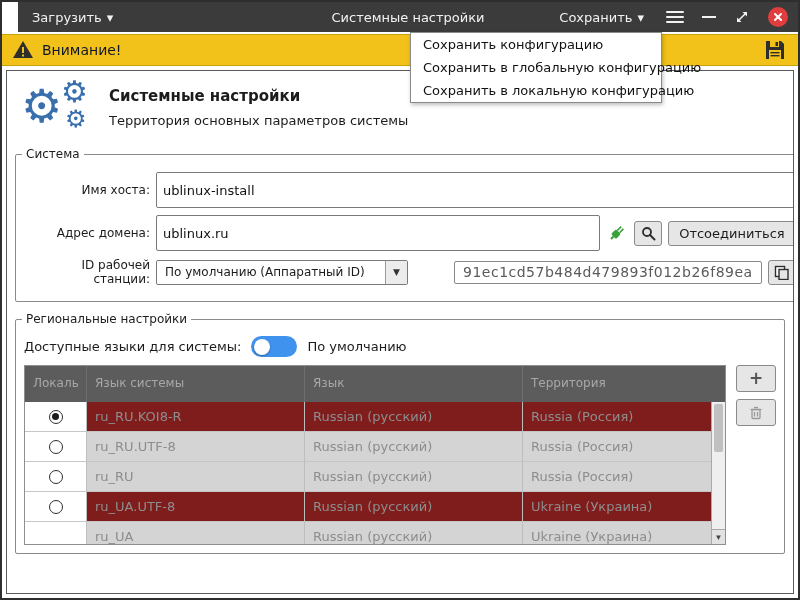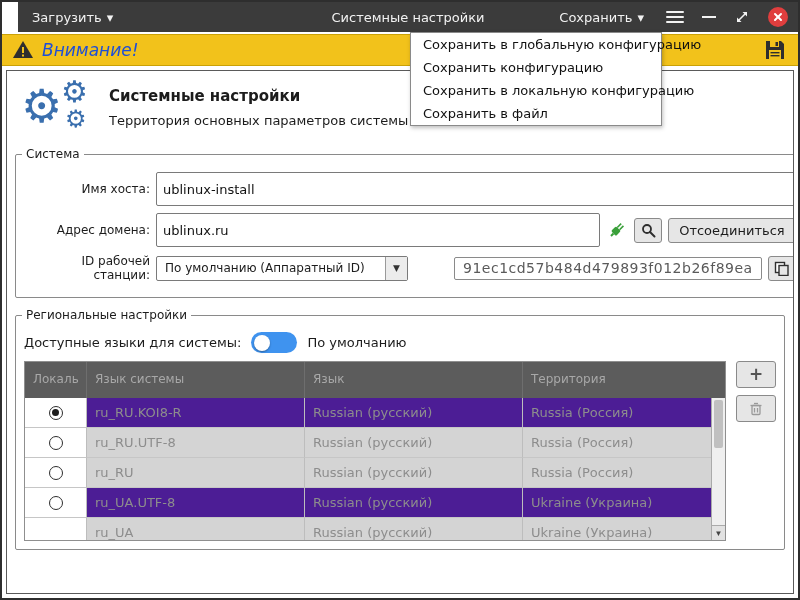--- a/index.html
+++ b/index.html
@@ -37,21 +37,21 @@
   .close-circle {
     width: 20px; height: 20px; border-radius: 50%; background: #e03e3e;
     display: flex; align-items: center; justify-content: center;
   }
   
   .warnbar {
     position: absolute; top: 32px; left: 0; right: 0; height: 32px;
     background: #f2c21b; border-top: 1px solid #caa106; border-bottom: 1px solid #caa106;
     display: flex; align-items: center; padding: 0 10px; gap: 8px;
   }
-  .warn-label { font-size: 17px; color: #1d4ed8; font-style: italic; }
+  .warn-label { font-size: 14px; color: #0f172a; }
   .warn-spacer { flex: 1; }
   
   .save-menu {
     position: absolute; top: 30px; left: 408px; width: 252px;
     background: #fff; border: 1px solid #8a8a8a; z-index: 50;
     box-shadow: 1px 2px 4px rgba(0,0,0,.25);
   }
   .save-menu-item {
     padding: 4px 12px; height: 23px; line-height: 15px; font-size: 13px;
     color: #111; cursor: pointer; white-space: nowrap;
@@ -71,22 +71,22 @@
   .app-title { font-size: 15px; font-weight: bold; margin-bottom: 8px; }
   .app-subtitle { font-size: 13px; }
   fieldset {
     margin: 2px 8px 10px; border: 1px solid #8a8a8a; border-radius: 2px;
     padding: 4px 6px 8px;
   }
   legend { font-size: 12px; padding: 0 4px; color: #1c1c1c; }
   .form-row { display: flex; align-items: center; margin: 7px 2px; gap: 6px; }
   .form-label { width: 126px; flex: none; text-align: right; font-size: 12px; }
   .text-input {
-    height: 26px; border: 1px solid #7a7a7a; border-radius: 2px; background: #fff;
-    font: 13px "DejaVu Sans", sans-serif; padding: 16px 6px; color: #111;
+    height: 36px; border: 1px solid #7a7a7a; border-radius: 2px; background: #fff;
+    font: 13px "DejaVu Sans", sans-serif; padding: 0 6px; color: #111;
   }
   .grow { flex: 1; }
   .btn {
     height: 25px; background: #e6e6e6; border: 1px solid #8a8a8a; border-radius: 3px;
     font: 13px "DejaVu Sans", sans-serif; color: #1c1c1c; cursor: pointer;
     display: flex; align-items: center; justify-content: center; padding: 0 10px;
   }
   .sq-btn { width: 28px; flex: none; padding: 0; }
   .selectbox {
     width: 252px; height: 25px; flex: none; border: 1px solid #7a7a7a; border-radius: 2px;
@@ -123,21 +123,21 @@
   }
   .th:last-child { border-right: none; }
   .tbody { height: 142px; overflow: hidden; }
   .trow { display: grid; grid-template-columns: 62px 218px 218px 1fr; height: 30px; cursor: pointer; }
   .tcell {
     display: flex; align-items: center; padding: 0 8px; font-size: 13px; color: #8d8d8d;
     border-bottom: 1px solid #c6c6c6; border-right: 1px solid #bdbdbd; overflow: hidden; white-space: nowrap;
   }
   .tcell:last-child { border-right: none; }
   .cradio { background: #fff; justify-content: center; }
-  .row-a .cdata { background: #4c1d95; }
+  .row-a .cdata { background: #7f1d1d; }
   .row-b .cdata { background: #d4d4d4; }
   .radio {
     width: 14px; height: 14px; border-radius: 50%; border: 1px solid #2e2e2e; background: #fff;
     display: inline-flex; align-items: center; justify-content: center; cursor: pointer;
   }
   .radio .dot { width: 7px; height: 7px; border-radius: 50%; background: transparent; }
   .radio.checked .dot { background: #1c1c1c; }
   .vscroll {
     position: absolute; top: 36px; right: 0; bottom: 0; width: 14px;
     background: #efefef; border-left: 1px solid #aaa;
@@ -378,19 +378,18 @@
               </g>
             </svg>
           </button>
         </div>
       </div>
     </fieldset>
 
   </div>
 
   <div class="save-menu">
+    <div class="save-menu-item">Сохранить конфигурацию</div>
     <div class="save-menu-item">Сохранить в глобальную конфигурацию</div>
-    <div class="save-menu-item">Сохранить конфигурацию</div>
     <div class="save-menu-item">Сохранить в локальную конфигурацию</div>
-    <div class="save-menu-item">Сохранить в файл</div>
   </div>
 
 </div>
 
 </body></html>

